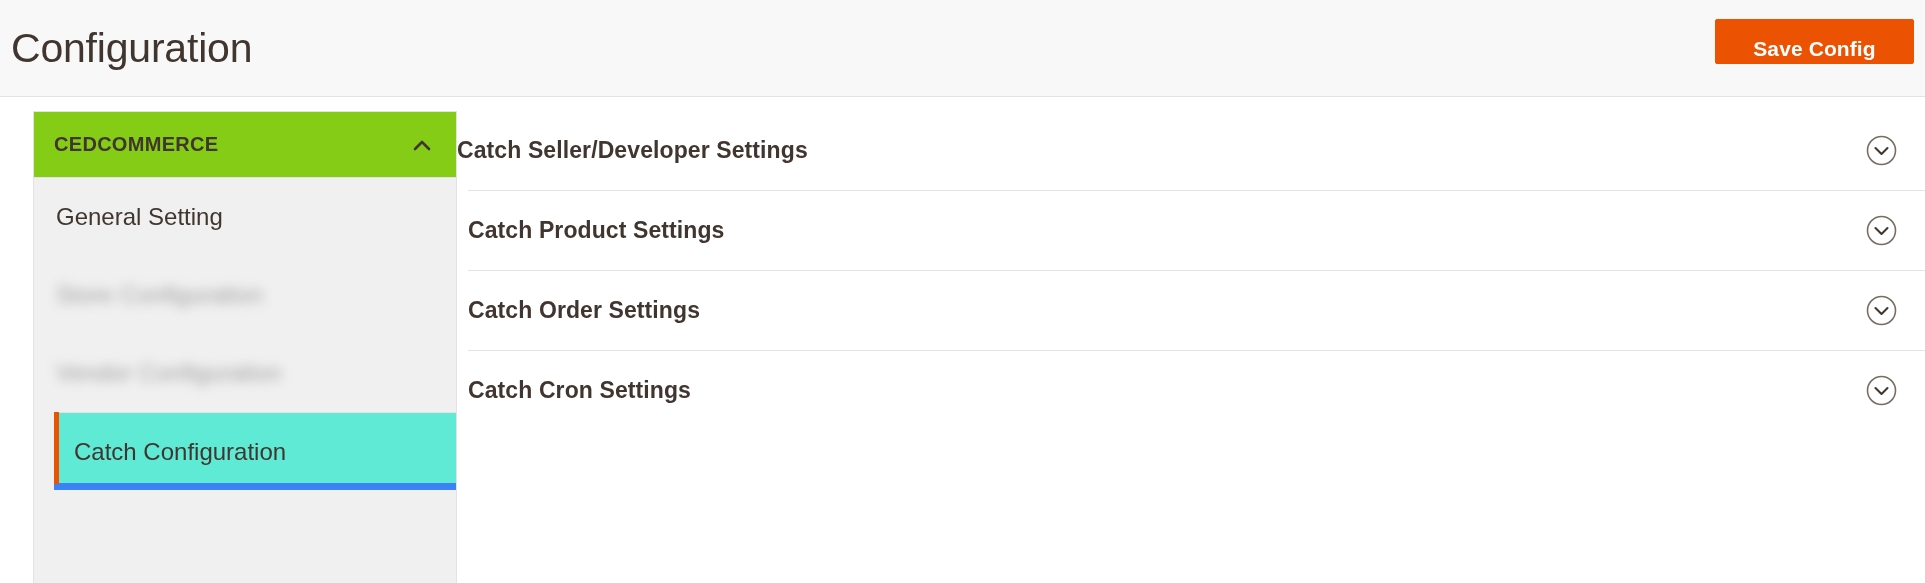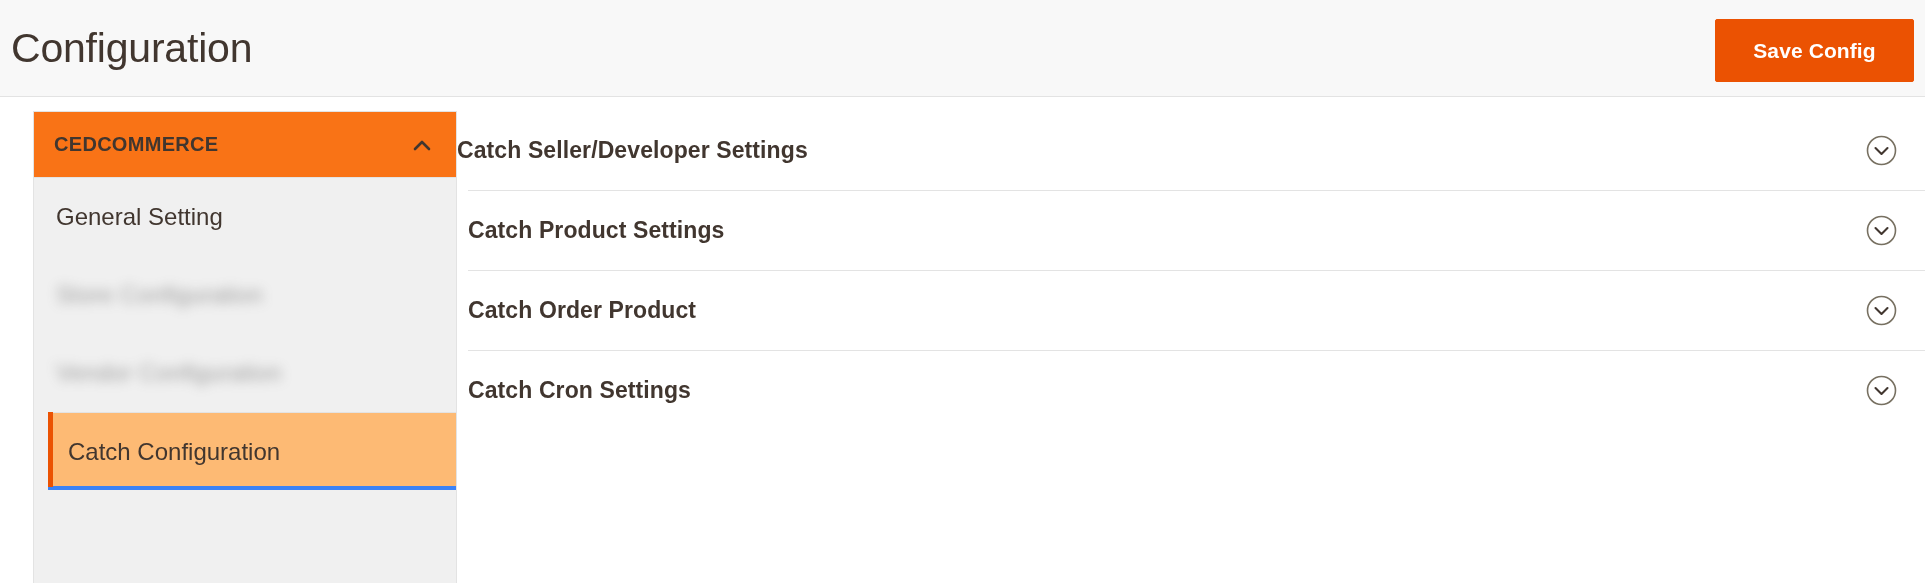--- a/index.html
+++ b/index.html
@@ -33,21 +33,21 @@
     color: #41362f;
     letter-spacing: -0.2px;
     line-height: 52px;
     white-space: nowrap;
   }
   .save-config-button {
     position: absolute;
     right: 11px;
     top: 19px;
     width: 199px;
-    height: 63px;
+    height: 45px;
     background: #eb5202;
     border: 1px solid #eb5202;
     border-radius: 2px;
     color: #ffffff;
     font-family: "Liberation Sans", sans-serif;
     font-size: 21px;
     font-weight: 700;
     letter-spacing: 0.1px;
     cursor: pointer;
     padding: 0;
@@ -70,21 +70,21 @@
     width: 424px;
     bottom: -2px;
     background: #f0f0f0;
     border: 1px solid #e3e3e3;
     border-bottom: none;
     box-sizing: border-box;
   }
   .nav-section-title {
     position: relative;
     height: 66px;
-    background: #f97316;
+    background: #84cc16;
     border-bottom: 1px solid #e3e3e3;
     cursor: pointer;
     box-sizing: border-box;
   }
   .nav-section-title .label {
     position: absolute;
     left: 20px;
     top: 0;
     line-height: 65px;
     font-size: 20px;
@@ -125,24 +125,24 @@
     white-space: nowrap;
     overflow: hidden;
   }
   .nav-item.blurred .nav-label {
     filter: blur(6px);
     color: #5a5a5a;
     opacity: 0.55;
     user-select: none;
   }
   .nav-item.active {
-    background: #fdba74;
+    background: #5eead4;
     border-top: 1px solid #e3e3e3;
-    border-bottom: 4px solid #3b82f6;
-    margin-left: 14px;
+    border-bottom: 7px solid #3b82f6;
+    margin-left: 20px;
   }
   .nav-item.active::before {
     content: "";
     position: absolute;
     left: 0;
     top: -1px;
     bottom: -1px;
     width: 5px;
     background: #eb5202;
   }
@@ -262,21 +262,21 @@
         <span class="section-title">Catch Product Settings</span>
         <span class="expand-icon">
           <svg width="31" height="31" viewBox="0 0 31 31" fill="none">
             <circle cx="15.5" cy="15.5" r="14" stroke="#777061" stroke-width="1.6"></circle>
             <polyline points="9.5,13 15.5,19 21.5,13" fill="none" stroke="#41362f" stroke-width="2.1" stroke-linecap="round" stroke-linejoin="round"></polyline>
           </svg>
         </span>
       </div>
 
       <div class="section-row">
-        <span class="section-title">Catch Order Product</span>
+        <span class="section-title">Catch Order Settings</span>
         <span class="expand-icon">
           <svg width="31" height="31" viewBox="0 0 31 31" fill="none">
             <circle cx="15.5" cy="15.5" r="14" stroke="#777061" stroke-width="1.6"></circle>
             <polyline points="9.5,13 15.5,19 21.5,13" fill="none" stroke="#41362f" stroke-width="2.1" stroke-linecap="round" stroke-linejoin="round"></polyline>
           </svg>
         </span>
       </div>
 
       <div class="section-row">
         <span class="section-title">Catch Cron Settings</span>

